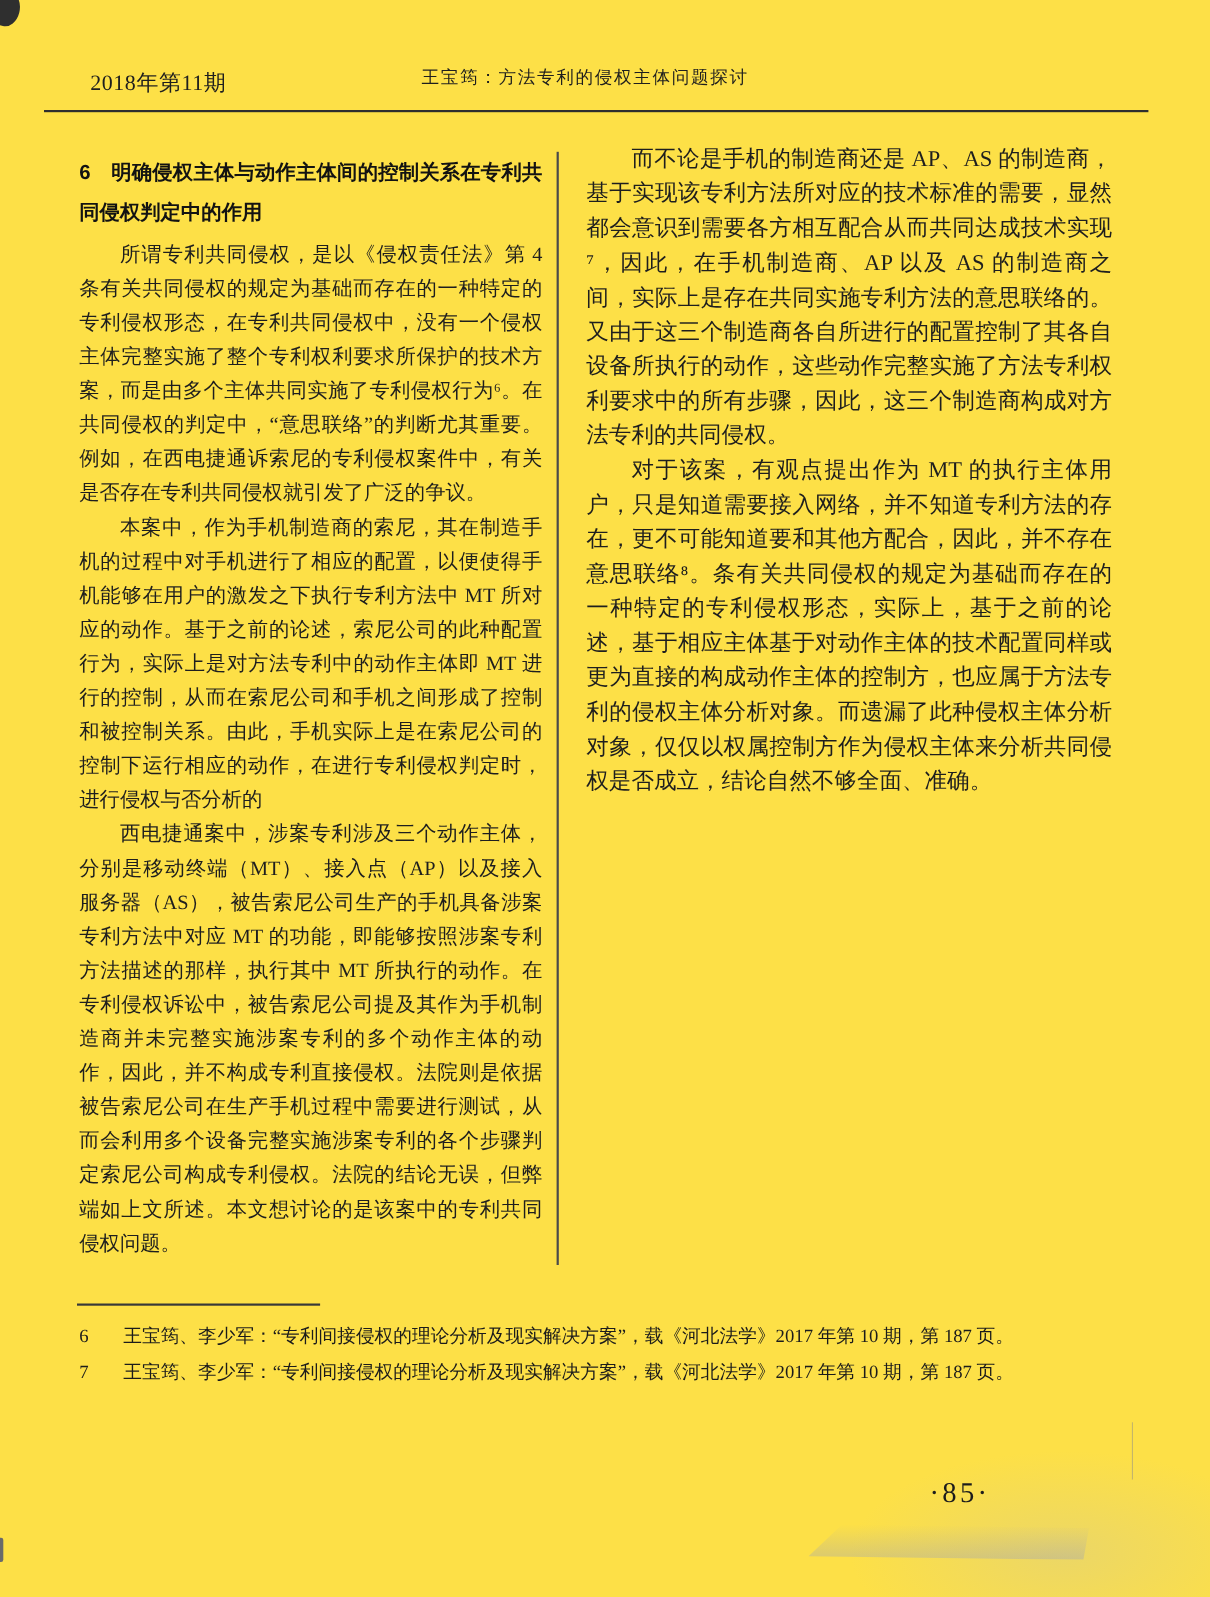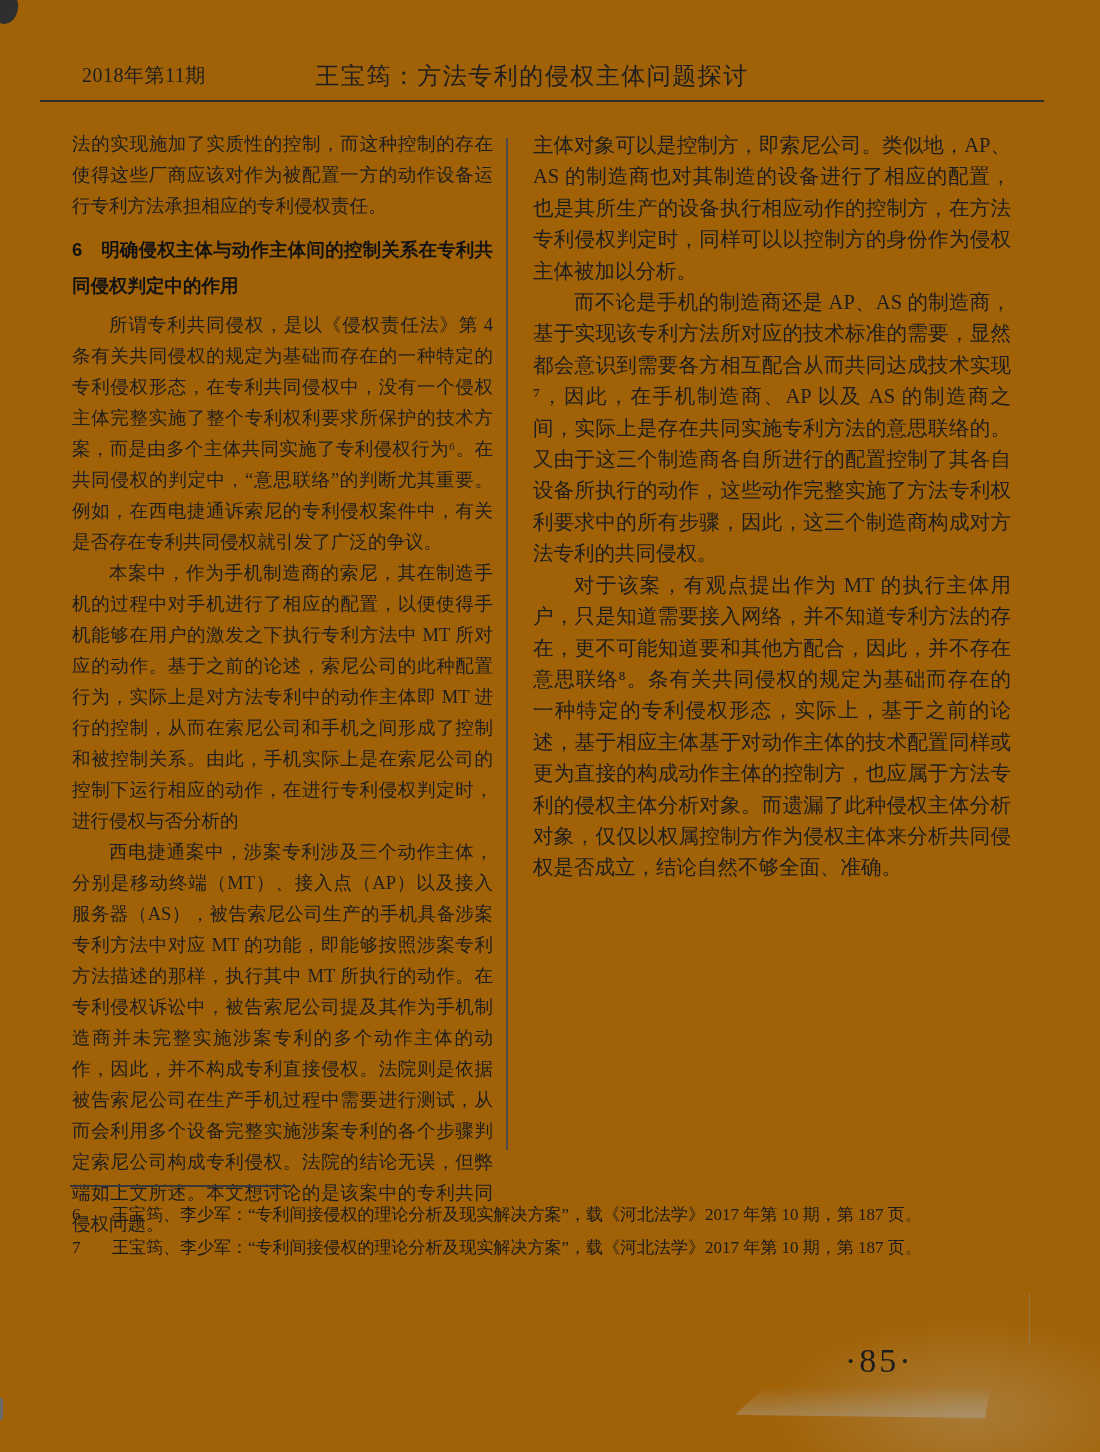--- a/index.html
+++ b/index.html
@@ -1,38 +1,38 @@
 <!DOCTYPE html>
 <html lang="zh"><head>
 <meta charset="utf-8">
 <style>
   html,body{margin:0;padding:0;background:#ffffff;}
   .page{
-    position:relative;width:1100px;height:1452px;background:#a16207;overflow:hidden;
+    position:relative;width:1100px;height:1452px;background:#fde047;overflow:hidden;
     font-family:"Liberation Serif","DejaVu Serif",serif;color:#1e1e1e;
   }
   .header-issue{position:absolute;left:82px;top:62px;font-size:20px;letter-spacing:.5px;white-space:nowrap;}
-  .header-title{position:absolute;left:0;top:60px;width:1064px;text-align:center;font-size:24px;letter-spacing:1.5px;white-space:nowrap;}
+  .header-title{position:absolute;left:0;top:60px;width:1064px;text-align:center;font-size:16px;letter-spacing:1.5px;white-space:nowrap;}
   .header-rule{position:absolute;left:40px;top:100px;width:1004px;height:2px;background:#2e2e2e;}
   .column{position:absolute;text-align:justify;text-justify:inter-ideograph;}
   .column p{margin:0;text-indent:2em;}
   .column p.no-indent{text-indent:0;}
   .col-left{left:72px;top:129px;width:421px;font-size:18.5px;line-height:31px;}
   .col-right{left:533px;top:130px;width:478px;font-size:20.5px;line-height:31.4px;}
   .section-heading{
     font-family:"Liberation Sans","DejaVu Sans",sans-serif;font-weight:bold;
     font-size:18.5px;line-height:36px;margin:10px 0 6px 0;color:#121212;text-indent:0;
     text-align:justify;
   }
   .col-divider{position:absolute;left:506px;top:138px;width:2px;height:1012px;background:#4a4a4a;}
   .footnote-rule{position:absolute;left:70px;top:1185px;width:221px;height:2px;background:#383838;}
   .footnotes{position:absolute;left:72px;top:1198px;width:966px;font-size:17px;line-height:33px;color:#1b1b1b;}
   .footnote{padding-left:40px;text-indent:-40px;word-break:break-all;text-align:justify;}
   .fn-num{display:inline-block;width:40px;text-indent:0;}
-  .page-number{position:absolute;left:845px;top:1342px;font-size:34px;letter-spacing:3px;color:#1c1c1c;}
+  .page-number{position:absolute;left:845px;top:1342px;font-size:26px;letter-spacing:3px;color:#1c1c1c;}
   
   .corner-mark{position:absolute;left:-6px;top:-8px;width:24px;height:32px;background:#2f2f2f;border-radius:40% 60% 55% 45%;transform:rotate(14deg);}
   .edge-mark{position:absolute;left:-2px;top:1398px;width:5px;height:22px;background:#6a6a6a;border-radius:2px;}
   .corner-wash{position:absolute;left:770px;top:1318px;width:330px;height:134px;background:radial-gradient(ellipse at 60% 70%, rgba(190,190,183,0.28), rgba(255,255,255,0) 70%);}
   .bottom-shadow{position:absolute;left:735px;top:1386px;width:255px;height:32px;background:linear-gradient(180deg, rgba(190,190,185,0) 0%, rgba(172,172,166,0.45) 100%);clip-path:polygon(12% 0,100% 10%,98% 100%,0 90%);}
   .hairline{position:absolute;left:1029px;top:1293px;width:1px;height:52px;background:rgba(140,140,140,0.5);}
 </style>
 </head>
 <body>
 
@@ -42,31 +42,29 @@
   <div class="edge-mark"></div>
   <div class="corner-wash"></div>
   <div class="bottom-shadow"></div>
   <div class="hairline"></div>
 
   <div class="header-issue">2018年第11期</div>
   <div class="header-title">王宝筠：方法专利的侵权主体问题探讨</div>
   <div class="header-rule"></div>
 
   <div class="column col-left">
-    <p class="no-indent">法的实现施加了实质性的控制，而这种控制的存在使得这些厂商应该对作为被配置一方的动作设备运行专利方法承担相应的专利侵权责任。</p>
     <div class="section-heading">6　明确侵权主体与动作主体间的控制关系在专利共同侵权判定中的作用</div>
     <p>所谓专利共同侵权，是以《侵权责任法》第 4 条有关共同侵权的规定为基础而存在的一种特定的专利侵权形态，在专利共同侵权中，没有一个侵权主体完整实施了整个专利权利要求所保护的技术方案，而是由多个主体共同实施了专利侵权行为⁶。在共同侵权的判定中，“意思联络”的判断尤其重要。例如，在西电捷通诉索尼的专利侵权案件中，有关是否存在专利共同侵权就引发了广泛的争议。</p>
     <p>本案中，作为手机制造商的索尼，其在制造手机的过程中对手机进行了相应的配置，以便使得手机能够在用户的激发之下执行专利方法中 MT 所对应的动作。基于之前的论述，索尼公司的此种配置行为，实际上是对方法专利中的动作主体即 MT 进行的控制，从而在索尼公司和手机之间形成了控制和被控制关系。由此，手机实际上是在索尼公司的控制下运行相应的动作，在进行专利侵权判定时，进行侵权与否分析的</p>
     <p>西电捷通案中，涉案专利涉及三个动作主体，分别是移动终端（MT）、接入点（AP）以及接入服务器（AS），被告索尼公司生产的手机具备涉案专利方法中对应 MT 的功能，即能够按照涉案专利方法描述的那样，执行其中 MT 所执行的动作。在专利侵权诉讼中，被告索尼公司提及其作为手机制造商并未完整实施涉案专利的多个动作主体的动作，因此，并不构成专利直接侵权。法院则是依据被告索尼公司在生产手机过程中需要进行测试，从而会利用多个设备完整实施涉案专利的各个步骤判定索尼公司构成专利侵权。法院的结论无误，但弊端如上文所述。本文想讨论的是该案中的专利共同侵权问题。</p>
   </div>
 
   <div class="col-divider"></div>
 
   <div class="column col-right">
-    <p class="no-indent">主体对象可以是控制方，即索尼公司。类似地，AP、AS 的制造商也对其制造的设备进行了相应的配置，也是其所生产的设备执行相应动作的控制方，在方法专利侵权判定时，同样可以以控制方的身份作为侵权主体被加以分析。</p>
     <p>而不论是手机的制造商还是 AP、AS 的制造商，基于实现该专利方法所对应的技术标准的需要，显然都会意识到需要各方相互配合从而共同达成技术实现⁷，因此，在手机制造商、AP 以及 AS 的制造商之间，实际上是存在共同实施专利方法的意思联络的。又由于这三个制造商各自所进行的配置控制了其各自设备所执行的动作，这些动作完整实施了方法专利权利要求中的所有步骤，因此，这三个制造商构成对方法专利的共同侵权。</p>
     <p>对于该案，有观点提出作为 MT 的执行主体用户，只是知道需要接入网络，并不知道专利方法的存在，更不可能知道要和其他方配合，因此，并不存在意思联络⁸。条有关共同侵权的规定为基础而存在的一种特定的专利侵权形态，实际上，基于之前的论述，基于相应主体基于对动作主体的技术配置同样或更为直接的构成动作主体的控制方，也应属于方法专利的侵权主体分析对象。而遗漏了此种侵权主体分析对象，仅仅以权属控制方作为侵权主体来分析共同侵权是否成立，结论自然不够全面、准确。</p>
   </div>
 
   <div class="footnote-rule"></div>
   <div class="footnotes">
     <div class="footnote">
       <span class="fn-num">6</span><span>王宝筠、李少军：“专利间接侵权的理论分析及现实解决方案”，载《河北法学》2017 年第 10 期，第 187 页。</span>
     </div>
     <div class="footnote">

